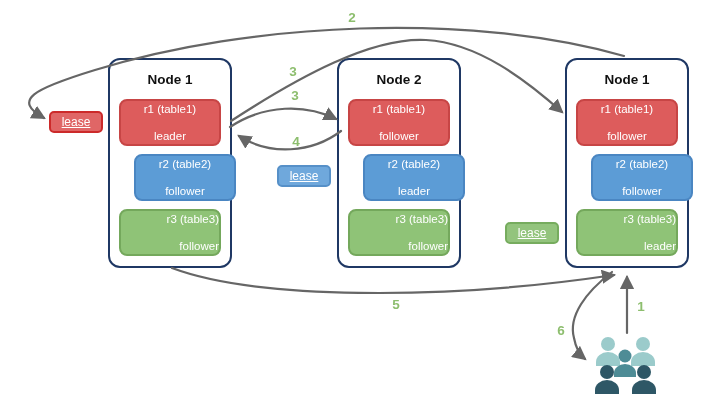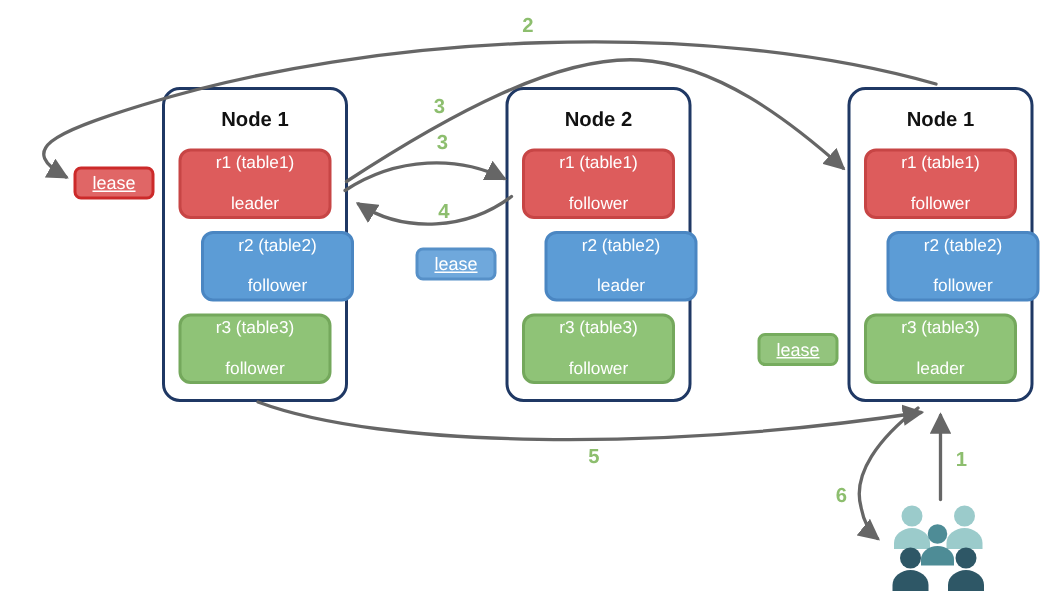--- a/index.html
+++ b/index.html
@@ -15,21 +15,21 @@
   .node-title{font-size:13.5px;font-weight:bold;color:#111111;margin:4px 0 12px 0;}
   .replica{
     width:102px;height:47px;box-sizing:border-box;border-radius:8px;
     display:flex;flex-direction:column;align-items:center;justify-content:center;
     color:#ffffff;font-size:11.5px;line-height:1.3;text-align:center;
     margin-bottom:8px;flex:none;gap:12px;
   }
   .replica:last-child{margin-bottom:0;}
   .box-red{background:#DD5C5C;border:2px solid #C74545;}
   .box-blue{background:#5C9CD6;border:2px solid #4A86C2;margin-left:30px;}
-  .box-green{background:#8FC377;border:2px solid #74A85C;}
+  .box-green{background:#8FC377;border:2px solid #74A85C;align-items:flex-end;}
 
   .lease{
     position:absolute;width:54px;height:22px;box-sizing:border-box;border-radius:5px;
     display:flex;align-items:center;justify-content:center;
     color:#ffffff;font-size:12px;z-index:3;text-decoration:underline;
   }
   .lease-red{background:#E06666;border:2px solid #CC2A2A;}
   .lease-blue{background:#6FA8DC;border:2px solid #5690C8;}
   .lease-green{background:#93C47D;border:2px solid #76AC5E;}
 

